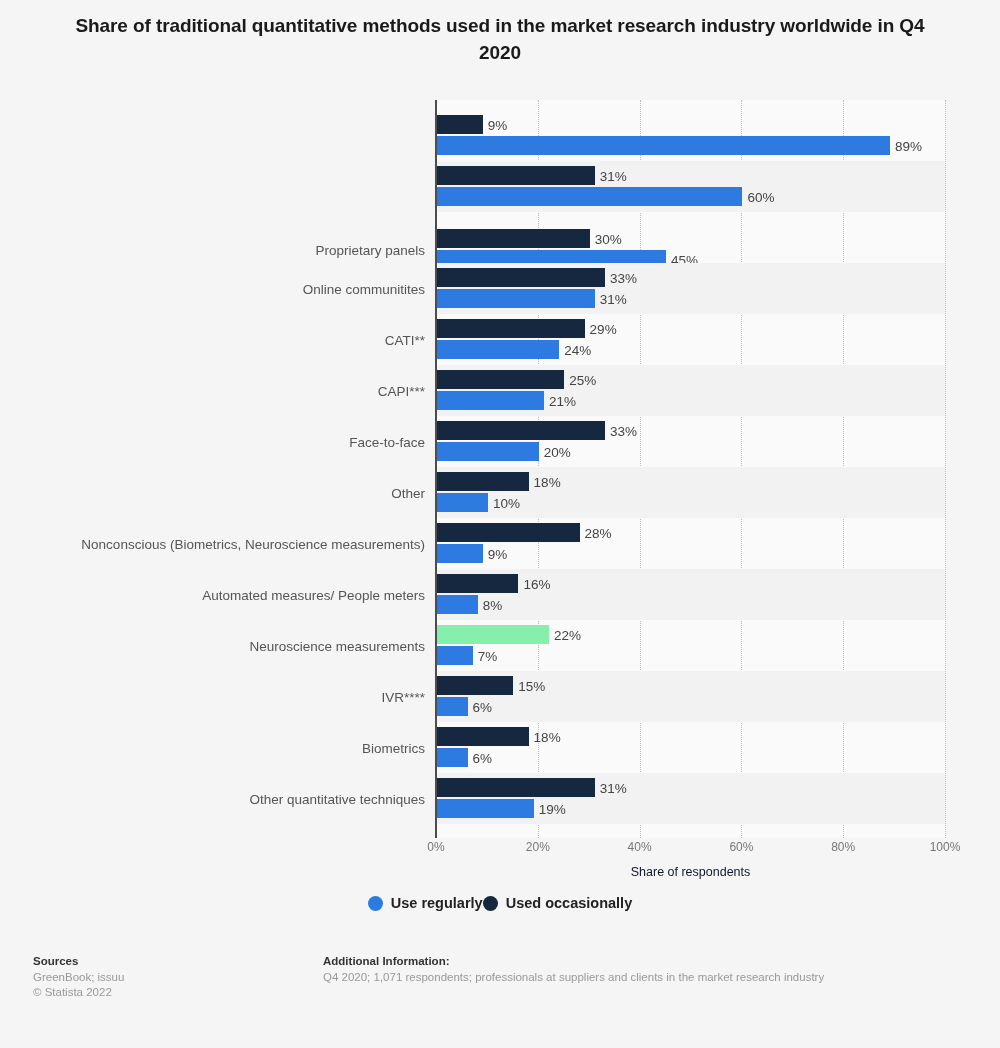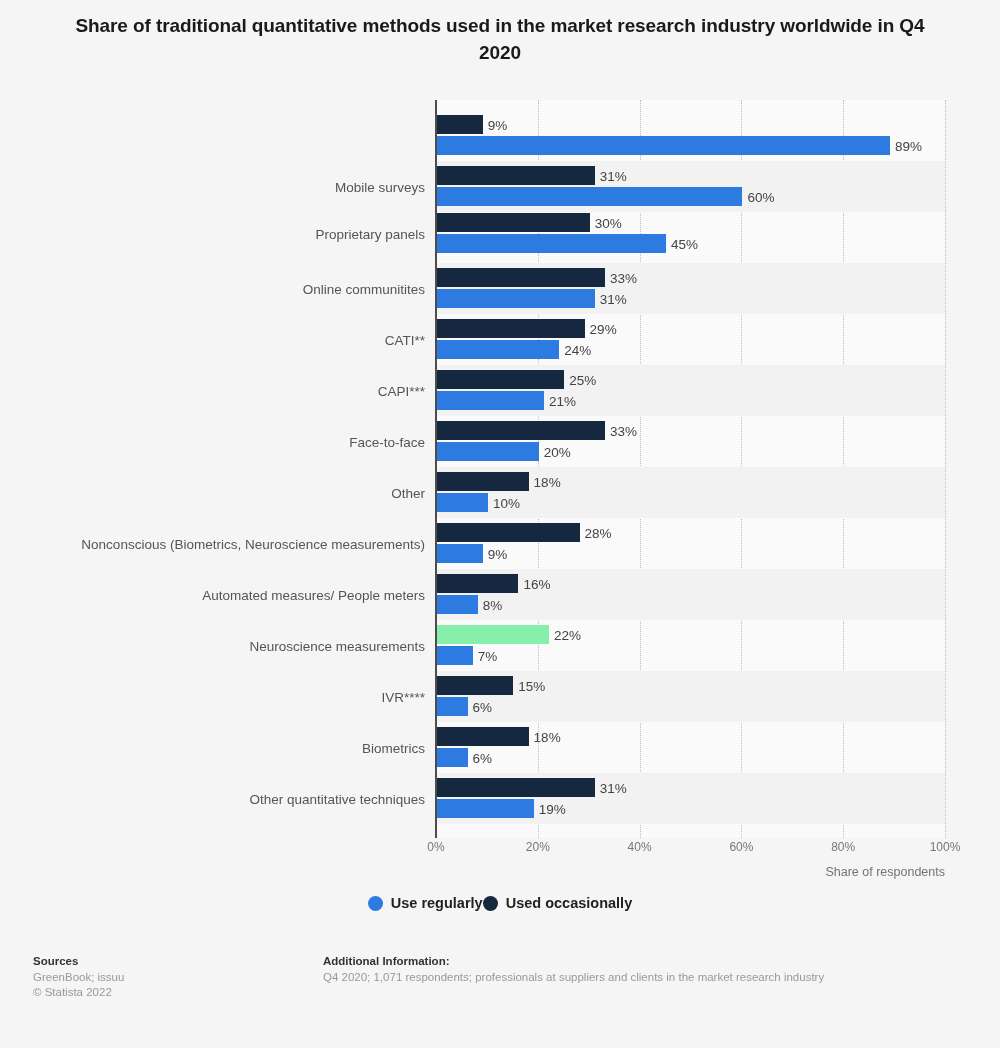--- a/index.html
+++ b/index.html
@@ -127,23 +127,23 @@
     font-size: 12px;
     color: #777;
     transform: translateX(-50%);
     white-space: nowrap;
   }
   .xaxis-title {
     position: absolute;
     top: 765px;
     left: 436px;
     width: 509px;
-    text-align: right;
+    text-align: center;
     font-size: 12.5px;
-    color: #737373;
+    color: #0f172a;
   }
 
   
   .legend {
     position: absolute;
     top: 895px;
     left: 0;
     width: 1000px;
     display: flex;
     justify-content: center;
@@ -213,31 +213,30 @@
           <div class="bar occ" style="width: 45.81px; background: rgb(21, 40, 64);">
             <span class="val">9%</span>
           </div>
           <div class="bar reg" style="width: 453.01px; background: rgb(45, 122, 224);">
             <span class="val">89%</span>
           </div>
         </div>
       </div>
       <div class="row alt" style="top: 61px;">
         <div class="band"></div>
-        <div class="cat-label">Mobile surveys</div>
         <div class="bars">
           <div class="bar occ" style="width: 157.79px; background: rgb(21, 40, 64);">
             <span class="val">31%</span>
           </div>
           <div class="bar reg" style="width: 305.4px; background: rgb(45, 122, 224);">
             <span class="val">60%</span>
           </div>
         </div>
       </div>
-      <div class="row" style="top: 108px;">
+      <div class="row" style="top: 124px;">
         <div class="band"></div>
         <div class="cat-label">Proprietary panels</div>
         <div class="bars">
           <div class="bar occ" style="width: 152.7px; background: rgb(21, 40, 64);">
             <span class="val">30%</span>
           </div>
           <div class="bar reg" style="width: 229.05px; background: rgb(45, 122, 224);">
             <span class="val">45%</span>
           </div>
         </div>

